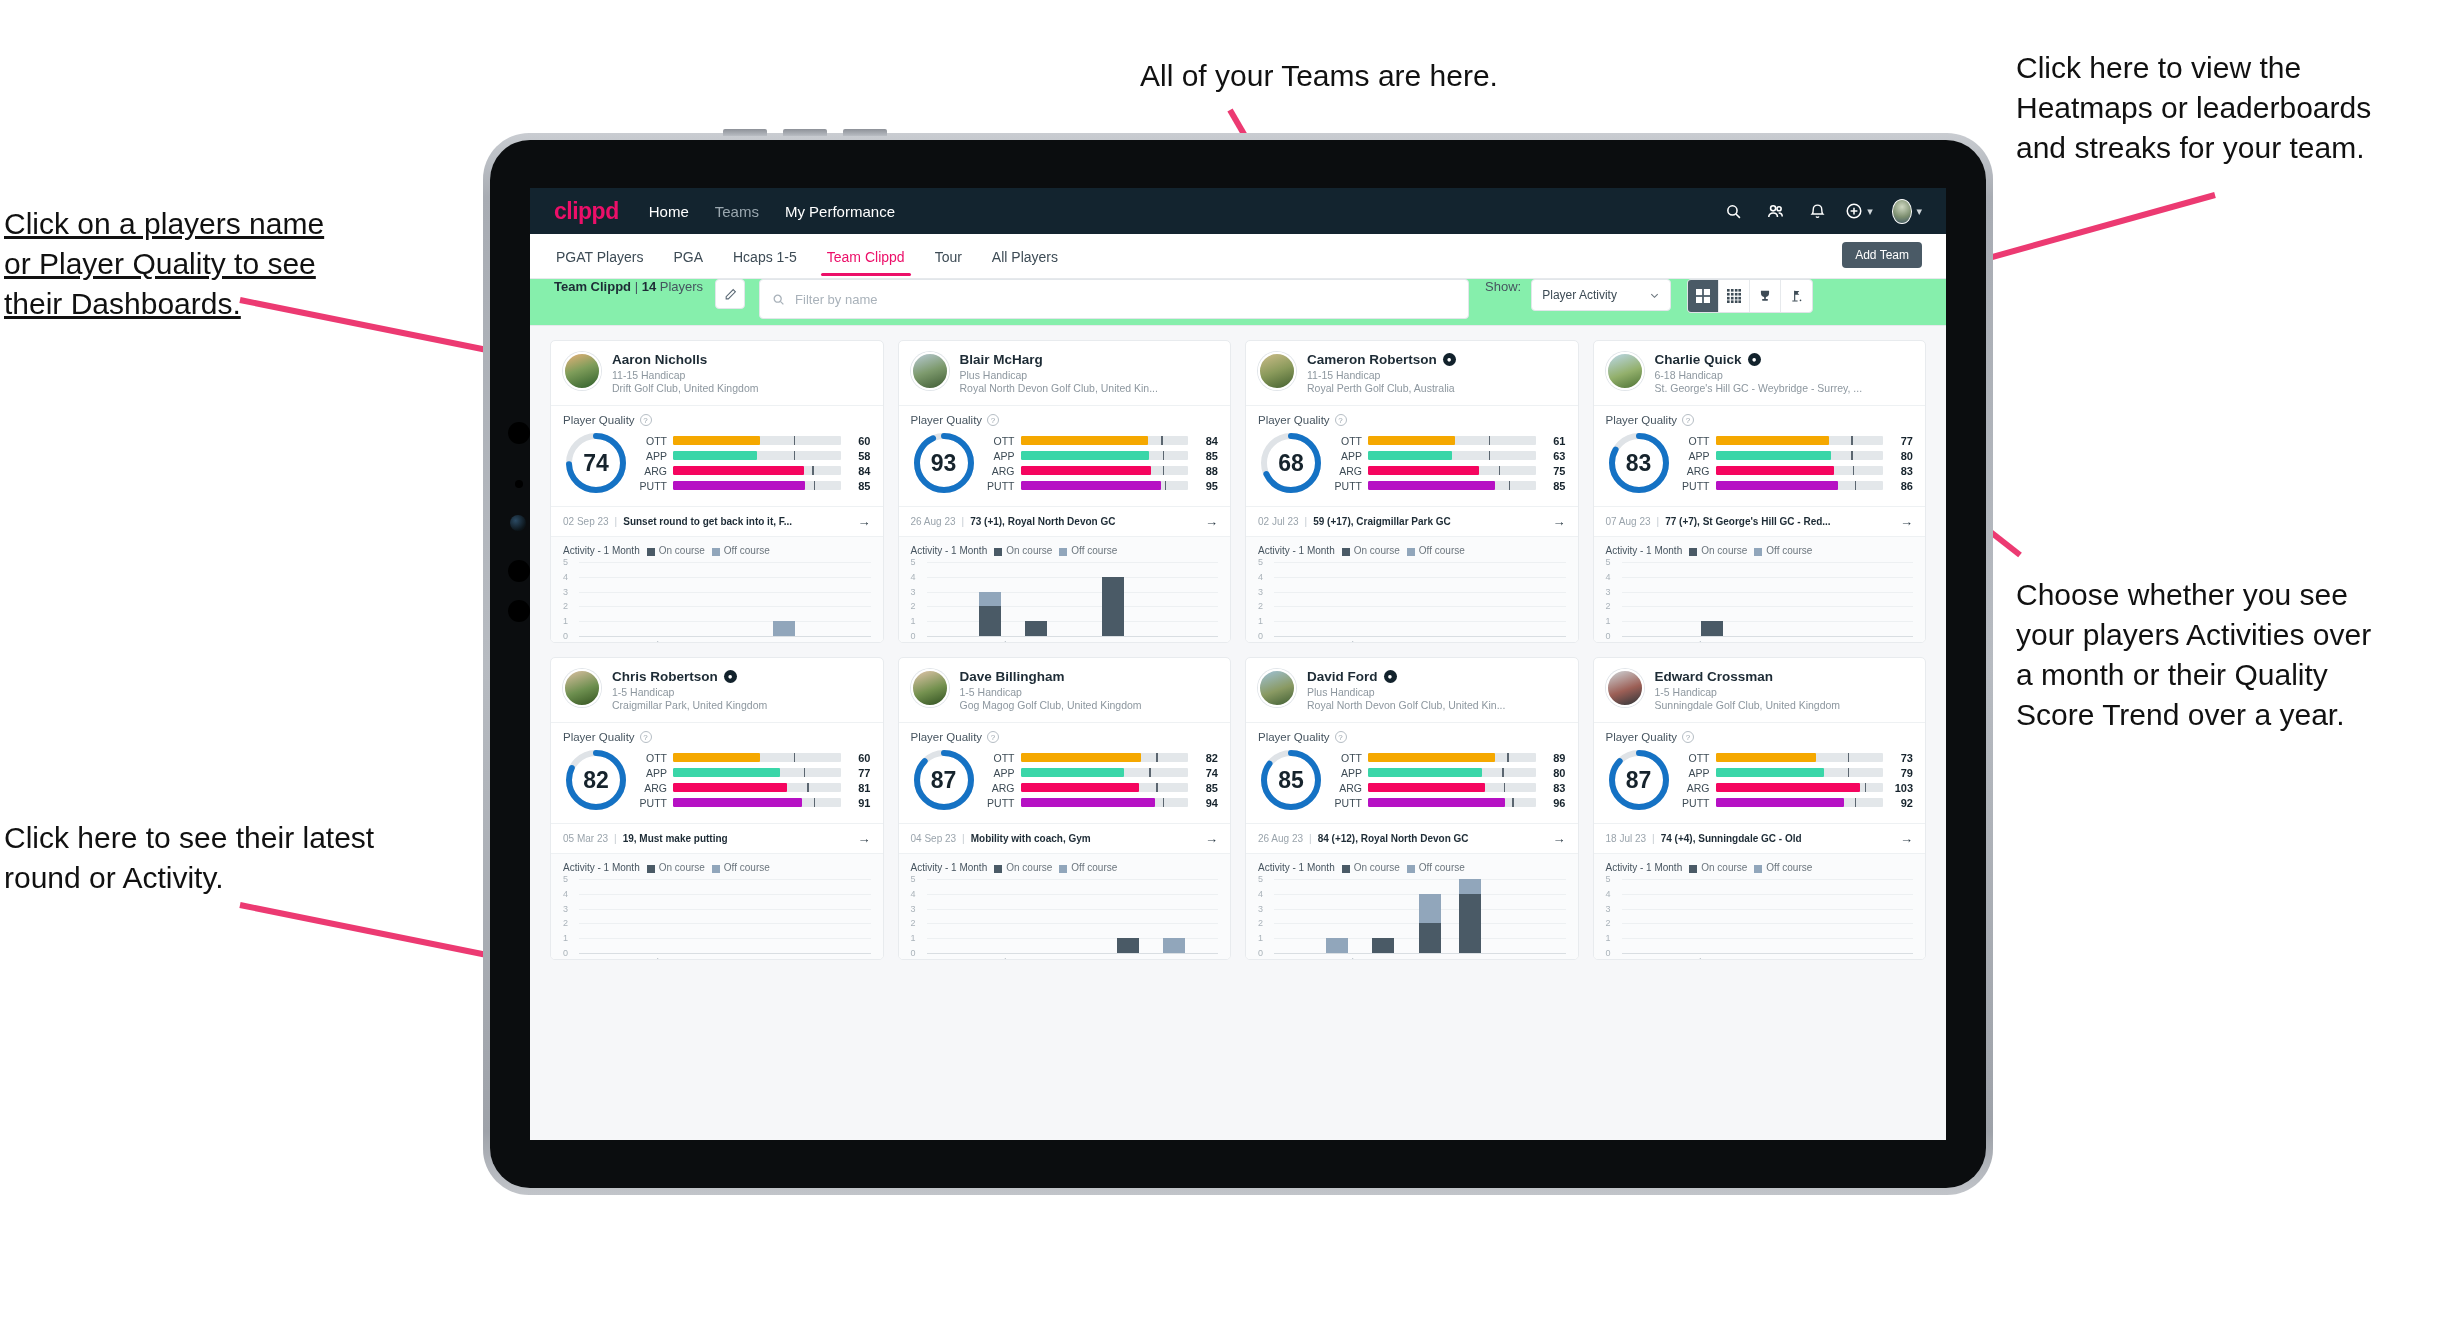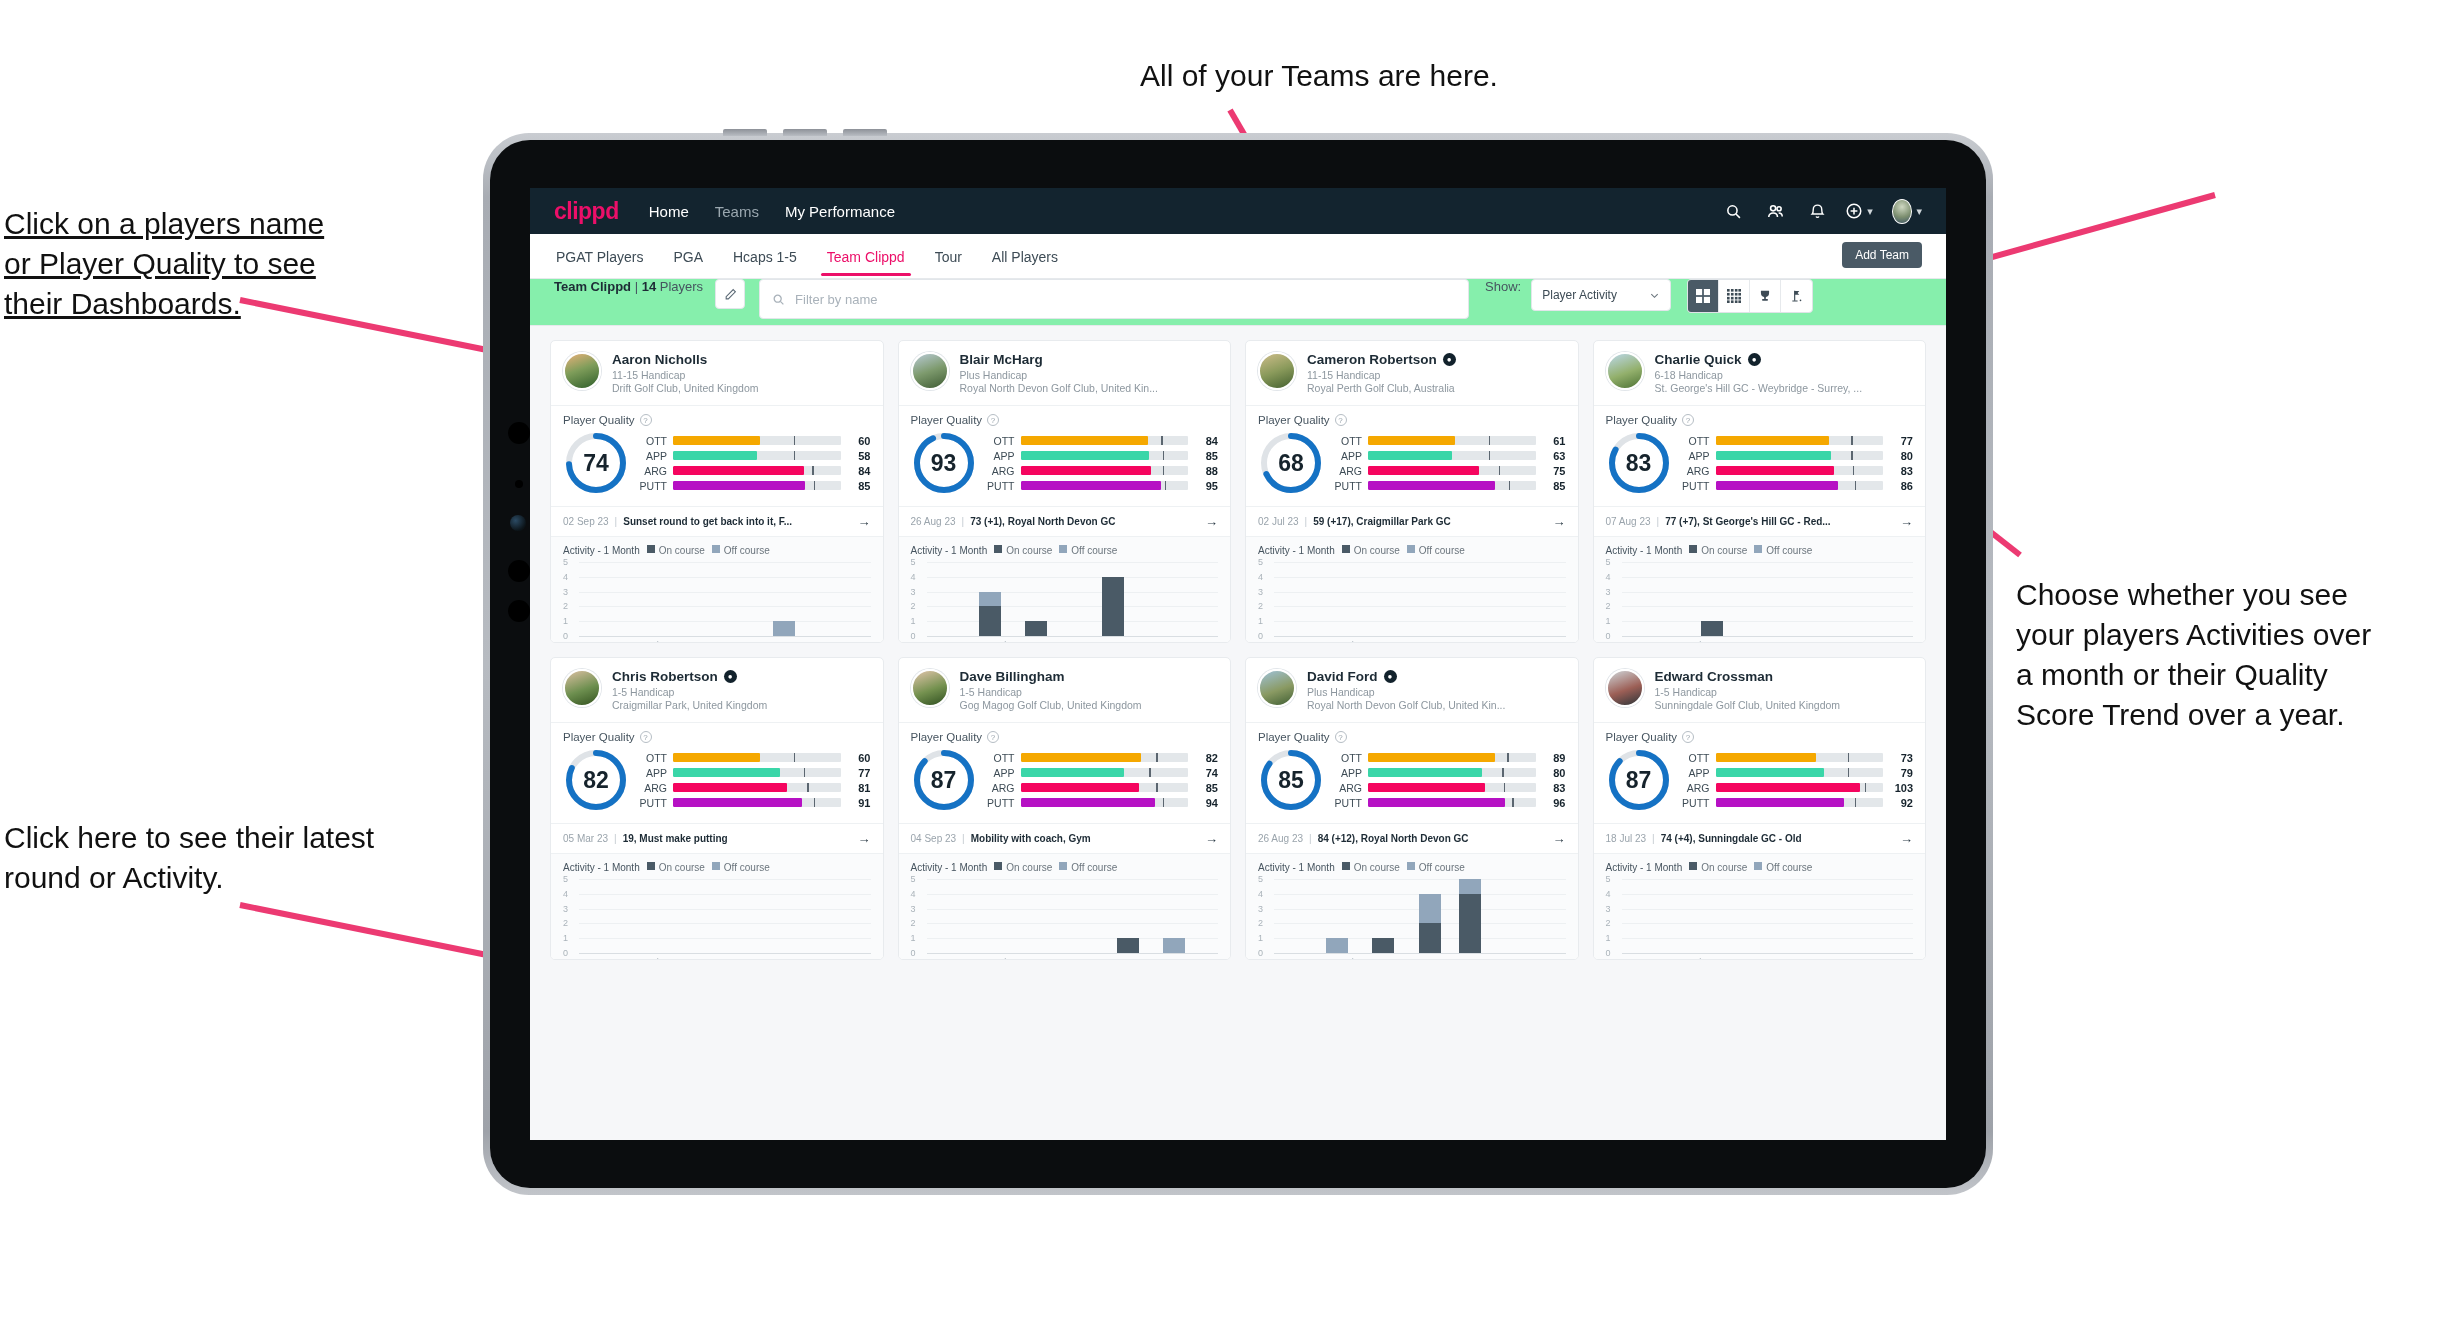--- a/index.html
+++ b/index.html
@@ -213,21 +213,21 @@
   .ldate { color: #9aa4ac; }
   .lsep { color: #c3cad0; }
   .ltext {
     color: #1d2b35; font-weight: 700; flex: 1;
     overflow: hidden; text-overflow: ellipsis;
   }
   .larrow { color: #2b3a45; font-size: 13px; }
 
   .act-section { padding: 8px 12px 6px; border-top: 1px solid #eef1f3; background: #fafbfc; flex: 1; }
   .act-head { display: flex; align-items: center; gap: 7px; font-size: 10px; color: #46545f; }
-  .lgd { display: flex; align-items: flex-start; gap: 4px; color: #6b757d; }
+  .lgd { display: flex; align-items: flex-end; gap: 4px; color: #6b757d; }
   .sw { width: 8px; height: 8px; display: inline-block; }
   .sw.on { background: #4a5a66; }
   .sw.off { background: #91a6bb; }
   .chart { position: relative; height: 74px; margin-top: 6px; }
   .ylab {
     position: absolute; left: 0; font-size: 9px; color: #aab3ba;
     transform: translateY(-50%);
   }
   .gline { position: absolute; left: 16px; right: 0; height: 1px; background: #edf0f2; }
   .axis { position: absolute; left: 16px; right: 0; height: 1px; background: #d9dee2; }
@@ -238,20 +238,23 @@
     transform: translateX(-50%); top: 78px;
   }
 </style>
 </head>
 <body>
 
 <div id="root">
 
   <div class="annot" style="left:1140px; top:56px;">All of your Teams are here.</div>
 
+  <div class="annot" style="left:2016px; top:48px;">Click here to view the
+Heatmaps or leaderboards
+and streaks for your team.</div>
 
   <div class="annot" style="left:4px; top:204px;text-decoration:underline;">Click on a players name
 or Player Quality to see
 their Dashboards.</div>
 
   <div class="annot" style="left:2016px; top:575px;">Choose whether you see
 your players Activities over
 a month or their Quality
 Score Trend over a year.</div>
 

